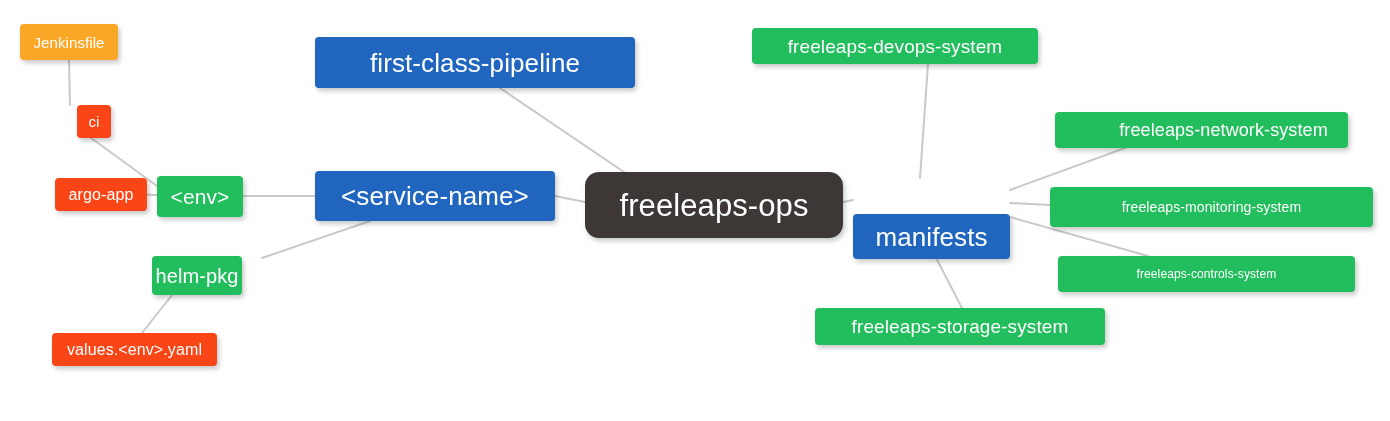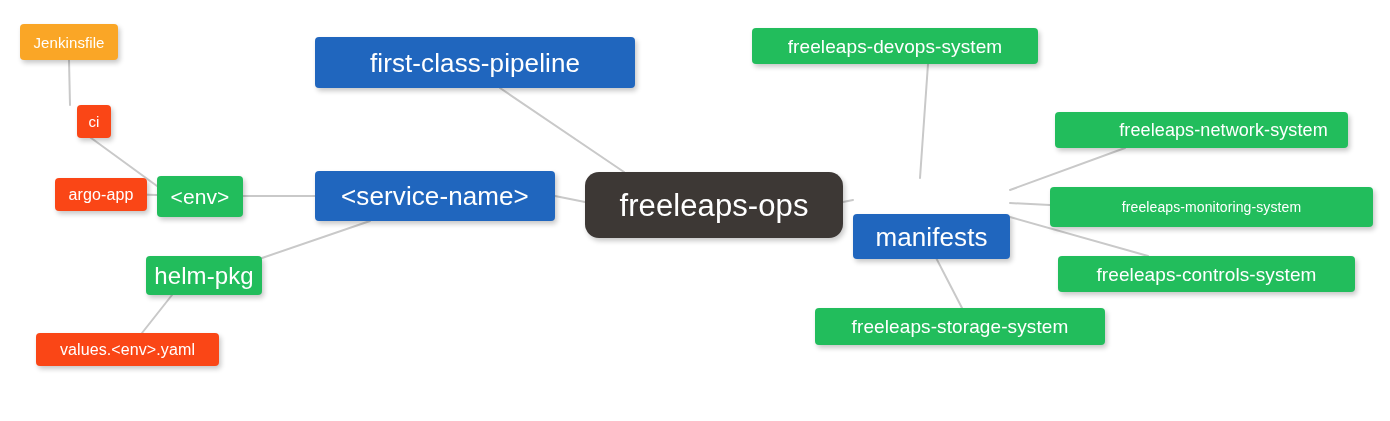--- a/index.html
+++ b/index.html
@@ -51,23 +51,23 @@
       <line x1="1010" y1="217" x2="1148" y2="256" stroke="#c9c9c9" stroke-width="2" stroke-linecap="round"></line>
       <line x1="918" y1="223" x2="962" y2="308" stroke="#c9c9c9" stroke-width="2" stroke-linecap="round"></line>
     </svg>
   <div id="node-layer">
       <div class="node orange" style="left: 20px; top: 24px; width: 98px; height: 36px; font-size: 15px;">Jenkinsfile</div>
       <div class="node red" style="left: 53px; top: 105px; width: 34px; height: 33px; font-size: 15px;">ci</div>
       <div class="node red" style="left: 31px; top: 178px; width: 92px; height: 33px; font-size: 16px;">argo-app</div>
       <div class="node green" style="left: 157px; top: 176px; width: 86px; height: 41px; font-size: 21px; text-align: center;">&lt;env&gt;</div>
       <div class="node blue" style="left: 315px; top: 171px; width: 240px; height: 50px; font-size: 26px;">&lt;service-name&gt;</div>
       <div class="node blue" style="left: 315px; top: 37px; width: 320px; height: 51px; font-size: 26px;">first-class-pipeline</div>
-      <div class="node green" style="left: 146px; top: 256px; width: 116px; height: 39px; font-size: 24px;">helm-pkg</div>
-      <div class="node red" style="left: 12px; top: 333px; width: 183px; height: 33px; font-size: 16px;">values.&lt;env&gt;.yaml</div>
+      <div class="node green" style="left: 152px; top: 256px; width: 90px; height: 39px; font-size: 20px;">helm-pkg</div>
+      <div class="node red" style="left: 28px; top: 333px; width: 165px; height: 33px; font-size: 16px;">values.&lt;env&gt;.yaml</div>
       <div class="node root" style="left: 585px; top: 172px; width: 258px; height: 66px; font-size: 31px;">freeleaps-ops</div>
       <div class="node blue" style="left: 853px; top: 178px; width: 157px; height: 45px; font-size: 26px; margin-top: 36px;">manifests</div>
       <div class="node green" style="left: 752px; top: 28px; width: 286px; height: 36px; font-size: 19px;">freeleaps-devops-system</div>
       <div class="node green" style="left: 1055px; top: 112px; width: 293px; height: 36px; font-size: 18px; padding-left: 44px;">freeleaps-network-system</div>
       <div class="node green" style="left: 1050px; top: 187px; width: 323px; height: 40px; font-size: 14px;">freeleaps-monitoring-system</div>
-      <div class="node green" style="left: 1058px; top: 256px; width: 297px; height: 36px; font-size: 19px;">freeleaps-controls-system</div>
+      <div class="node green" style="left: 1058px; top: 256px; width: 297px; height: 36px; font-size: 12px;">freeleaps-controls-system</div>
       <div class="node green" style="left: 815px; top: 308px; width: 290px; height: 37px; font-size: 19px;">freeleaps-storage-system</div>
     </div>
 </div>
 
 </body></html>

